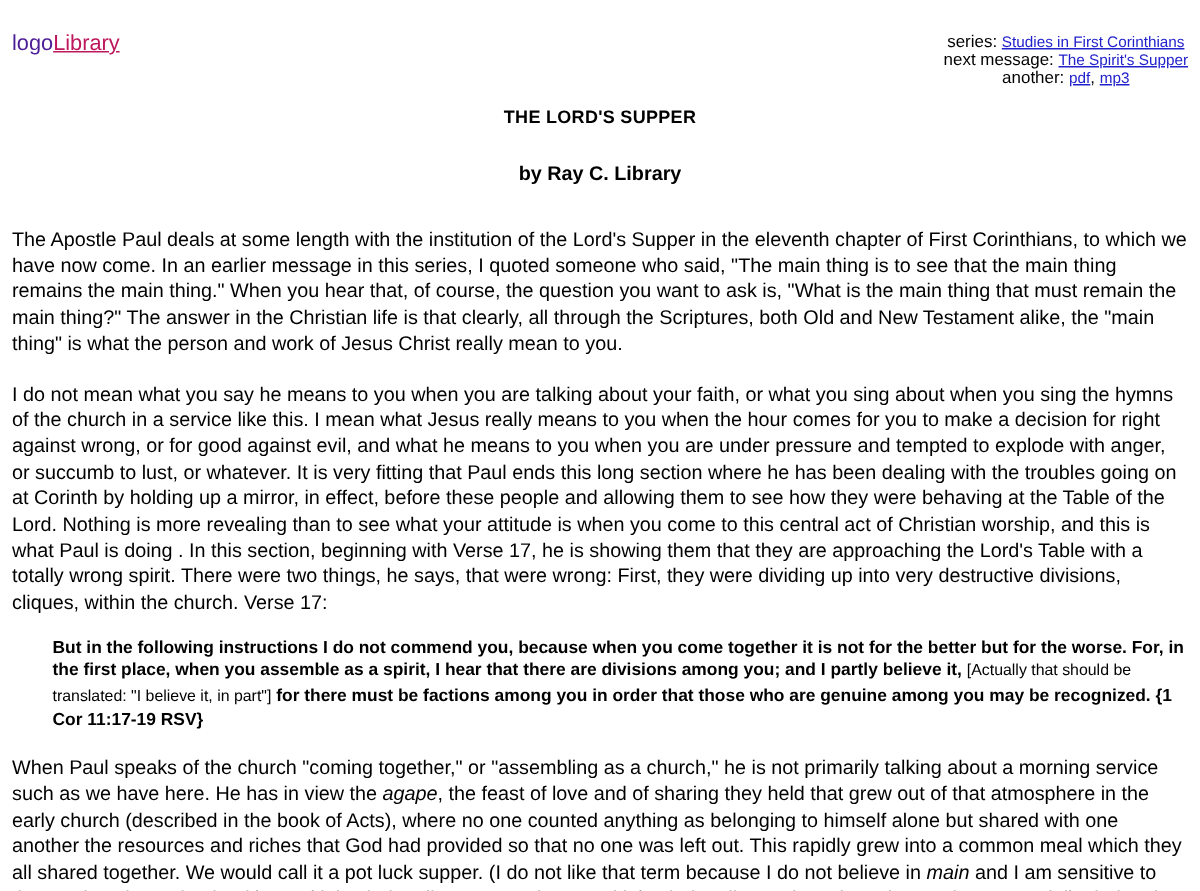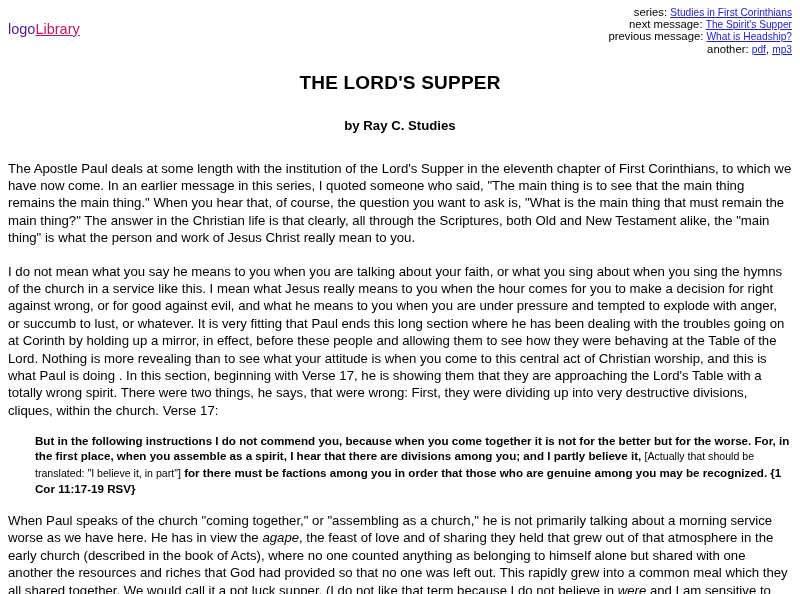--- a/index.html
+++ b/index.html
@@ -42,22 +42,22 @@
     font-size: 14.5px;
   }
   .logo-link {
     color: #be185d;
     text-decoration: underline;
     font-size: 14.5px;
   }
   .meta-block {
     position: absolute;
     right: 8px;
-    top: 6px;
-    text-align: right;
+    top: 22px;
+    text-align: center;
     font-size: 11.3px;
     line-height: 1.29;
     color: #000000;
   }
   .meta-row {
     white-space: nowrap;
     margin: 0;
     padding: 0;
     line-height: 12.2px;
     height: 12.2px;
@@ -70,21 +70,21 @@
     text-decoration: underline;
     font-size: 10.2px;
   }
   .meta-sep {
     color: #000000;
   }
 
   
   .doc-title {
     text-align: center;
-    font-size: 19px;
+    font-size: 12px;
     font-weight: bold;
     margin: 9px 0 0 0;
     padding: 0;
     letter-spacing: 0.2px;
   }
   .doc-byline {
     text-align: center;
     font-size: 13.2px;
     font-weight: bold;
     margin: 21px 0 0 0;
@@ -136,51 +136,47 @@
       <div class="meta-row">
         <span class="meta-label">series:</span>
         <a class="meta-link" href="#">Studies in First Corinthians</a>
       </div>
 
       <div class="meta-row">
         <span class="meta-label">next message:</span>
         <a class="meta-link" href="#">The Spirit's Supper</a>
       </div>
 
-      <div class="meta-row">
-        <span class="meta-label">previous message:</span>
-        <a class="meta-link" href="#">What is Headship?</a>
-      </div>
 
       <div class="meta-row">
         <span class="meta-label">another:</span>
         <a class="meta-link" href="#">pdf</a><span class="meta-sep">, </span><a class="meta-link" href="#">mp3</a>
       </div>
 
     </div>
   </div>
 
   <h1 class="doc-title">THE LORD'S SUPPER</h1>
-  <h2 class="doc-byline">by Ray C. Studies</h2>
+  <h2 class="doc-byline">by Ray C. Library</h2>
 
   <div class="body-text">
 
     <p class="para">The Apostle Paul deals at some length with the institution of the Lord's Supper in the eleventh chapter of First Corinthians, to which we have now come. In an earlier message in this series, I quoted someone who said, "The main thing is to see that the main thing remains the main thing." When you hear that, of course, the question you want to ask is, "What is the main thing that must remain the main thing?" The answer in the Christian life is that clearly, all through the Scriptures, both Old and New Testament alike, the "main thing" is what the person and work of Jesus Christ really mean to you.</p>
 
     <p class="para">I do not mean what you say he means to you when you are talking about your faith, or what you sing about when you sing the hymns of the church in a service like this. I mean what Jesus really means to you when the hour comes for you to make a decision for right against wrong, or for good against evil, and what he means to you when you are under pressure and tempted to explode with anger, or succumb to lust, or whatever. It is very fitting that Paul ends this long section where he has been dealing with the troubles going on at Corinth by holding up a mirror, in effect, before these people and allowing them to see how they were behaving at the Table of the Lord. Nothing is more revealing than to see what your attitude is when you come to this central act of Christian worship, and this is what Paul is doing . In this section, beginning with Verse 17, he is showing them that they are approaching the Lord's Table with a totally wrong spirit. There were two things, he says, that were wrong: First, they were dividing up into very destructive divisions, cliques, within the church. Verse 17:</p>
 
     <div class="scripture">
       <span>But in the following instructions I do not commend you, because when you come together it is not for the better but for the worse. For, in the first place, when you assemble as a spirit, I hear that there are divisions among you; and I partly believe it,</span>
       <span class="aside-note">[Actually that should be translated: "I believe it, in part"]</span>
       <span>for there must be factions among you in order that those who are genuine among you may be recognized. {1 Cor 11:17-19 RSV}</span>
     </div>
 
     <p class="para">
-      <span>When Paul speaks of the church "coming together," or "assembling as a church," he is not primarily talking about a morning service worse as we have here. He has in view the</span>
+      <span>When Paul speaks of the church "coming together," or "assembling as a church," he is not primarily talking about a morning service such as we have here. He has in view the</span>
       <em class="ital">agape</em><span>, the feast of love and of sharing they held that grew out of that atmosphere in the early church (described in the book of Acts), where no one counted anything as belonging to himself alone but shared with one another the resources and riches that God had provided so that no one was left out. This rapidly grew into a common meal which they all shared together. We would call it a pot luck supper. (I do not like that term because I do not believe in</span>
-      <em class="ital">were</em>
+      <em class="ital">main</em>
       <span>and I am sensitive to the word</span>
       <em class="ital">pot</em><span>!) I prefer the title "multiple choice dinners." We have multiple choice dinners here from time to time, especially during the summer. They are wonderful occasions where everyone brings something, and then we put it on a table and we all share together. This is what the early church was doing too.)</span>
     </p>
 
   </div>
 
 </div>
 
 </body></html>

